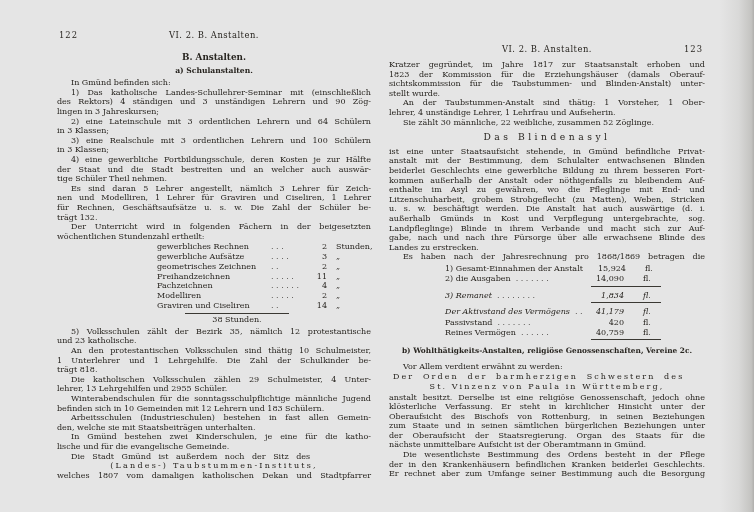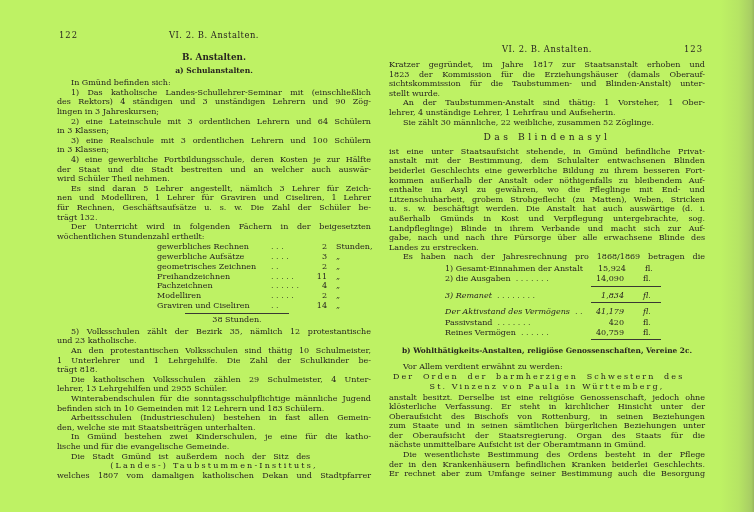--- a/index.html
+++ b/index.html
@@ -1,19 +1,19 @@
 <!DOCTYPE html>
 <html><head>
 <meta charset="utf-8">
 <style>
   html,body{margin:0;padding:0;}
   #scan{
     position:relative;
     width:754px;height:512px;
-    background:#bef264;
+    background:#e5e5e5;
     overflow:hidden;
     font-family:"DejaVu Serif", serif;
     color:#282520;
   }
   #scan::after{ 
     content:"";position:absolute;top:0;right:0;width:34px;height:100%;
     background:linear-gradient(to right, rgba(110,108,100,0) 0%, rgba(110,108,100,0.10) 55%, rgba(110,108,100,0.28) 92%, rgba(90,88,82,0.38) 100%);
     pointer-events:none;
   }
   .page{position:absolute;font-size:8px;line-height:9.6px;}
@@ -70,21 +70,21 @@
         <div class="ln ind">In Gmünd befinden sich:</div>
         <div class="ln ind jst">1) Das katholische Landes-Schullehrer-Seminar mit (einschließlich</div>
         <div class="ln jst">des Rektors) 4 ständigen und 3 unständigen Lehrern und 90 Zög-</div>
         <div class="ln">lingen in 3 Jahreskursen;</div>
         <div class="ln ind jst">2) eine Lateinschule mit 3 ordentlichen Lehrern und 64 Schülern</div>
         <div class="ln">in 3 Klassen;</div>
         <div class="ln ind jst">3) eine Realschule mit 3 ordentlichen Lehrern und 100 Schülern</div>
         <div class="ln">in 3 Klassen;</div>
         <div class="ln ind jst">4) eine gewerbliche Fortbildungsschule, deren Kosten je zur Hälfte</div>
         <div class="ln jst">der Staat und die Stadt bestreiten und an welcher auch auswär-</div>
-        <div class="ln">wird Schüler Theil nehmen.</div>
+        <div class="ln">tige Schüler Theil nehmen.</div>
         <div class="ln ind jst">Es sind daran 5 Lehrer angestellt, nämlich 3 Lehrer für Zeich-</div>
         <div class="ln jst">nen und Modelliren, 1 Lehrer für Graviren und Ciseliren, 1 Lehrer</div>
         <div class="ln jst">für Rechnen, Geschäftsaufsätze u. s. w.  Die Zahl der Schüler be-</div>
         <div class="ln">trägt 132.</div>
         <div class="ln ind jst">Der Unterricht wird in folgenden Fächern in der beigesetzten</div>
         <div class="ln">wöchentlichen Stundenzahl ertheilt:</div>
         <div class="sttbl">
           <div class="strow">
             <span class="stlabel">gewerbliches Rechnen</span>
             <span class="stdots">.  .  .</span>

